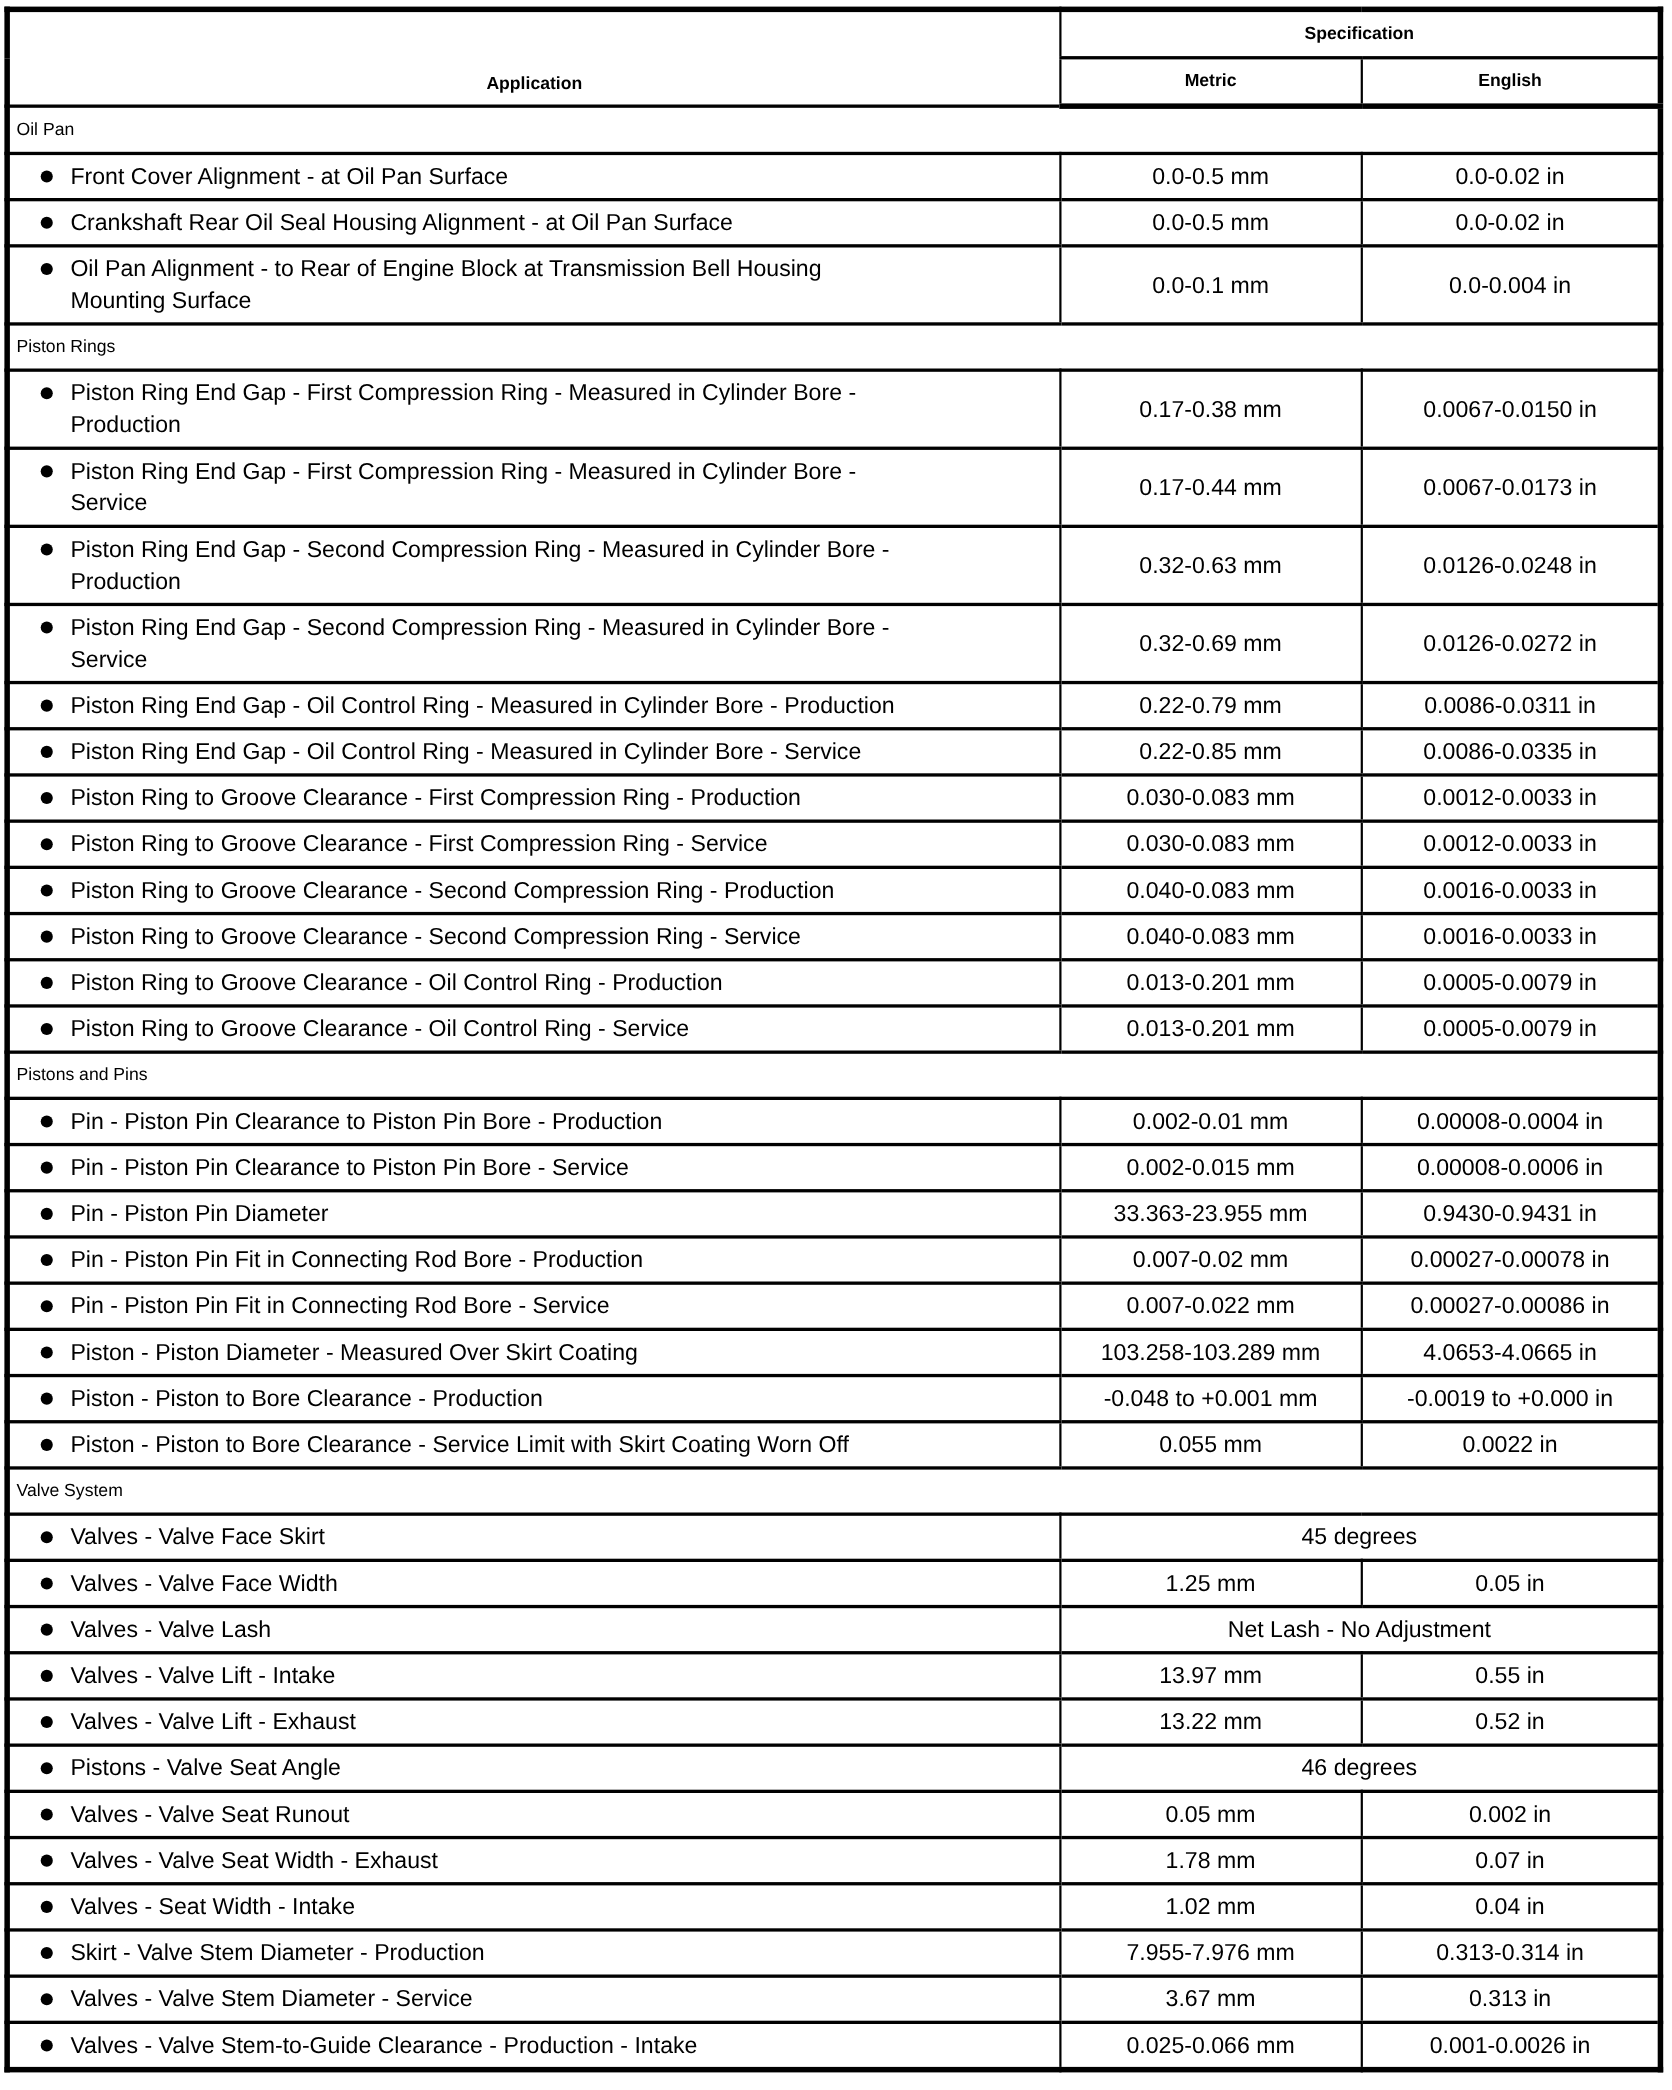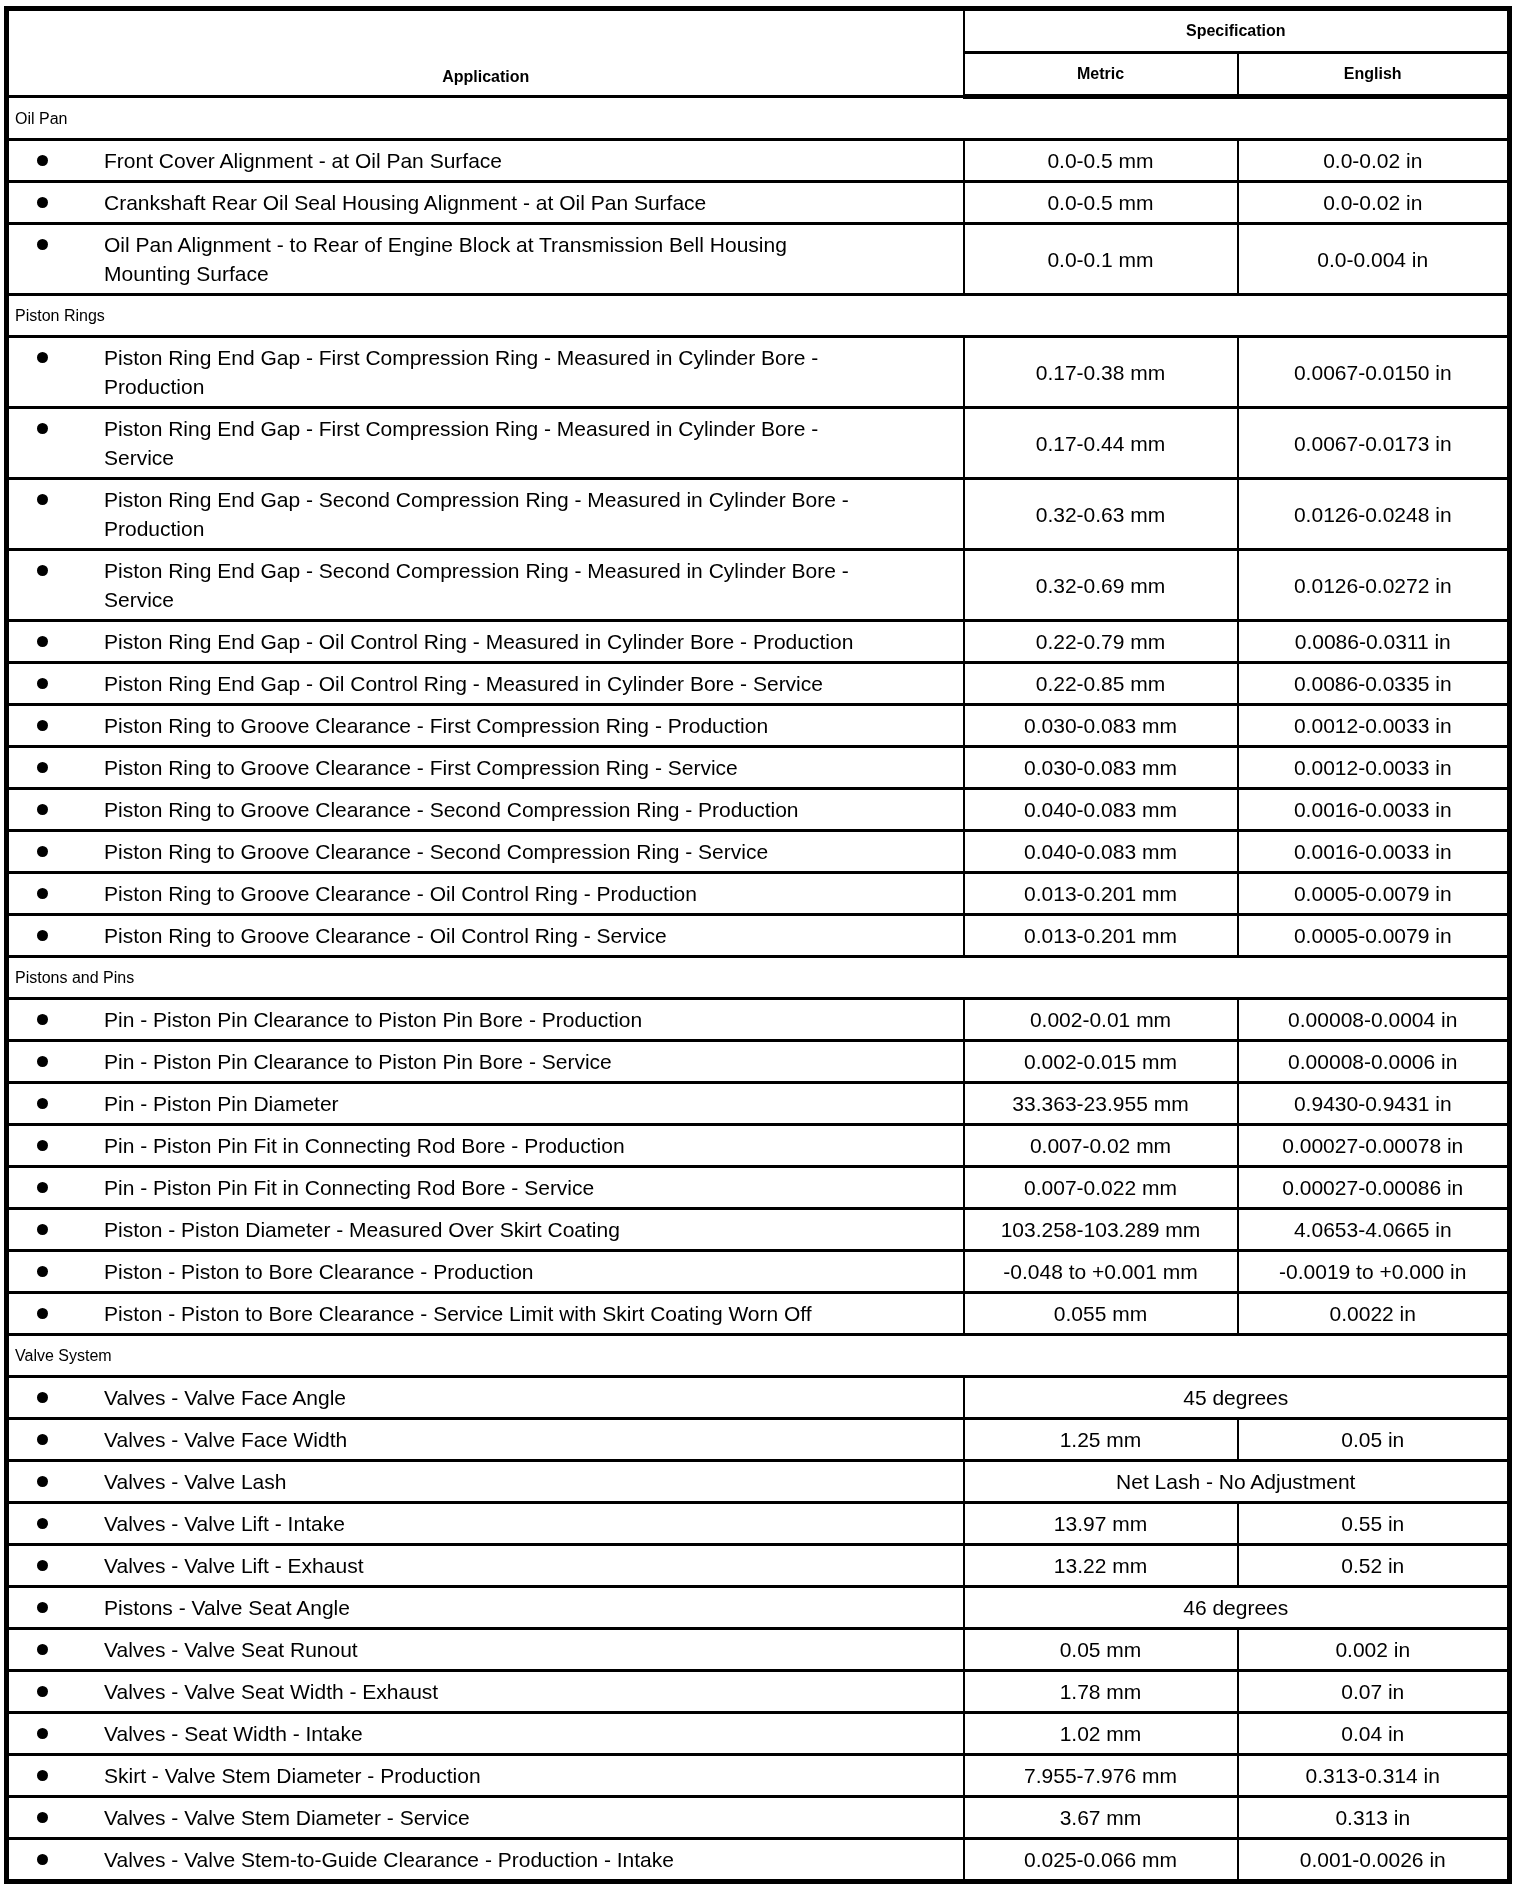--- a/index.html
+++ b/index.html
@@ -33,21 +33,20 @@
   }
   td.app-cell{padding:5px 10px 5px 28px;vertical-align:middle;}
   .app-wrap{display:flex;align-items:flex-start;gap:16px;}
   .bullet{
     flex:0 0 11px;width:11px;height:11px;border-radius:50%;
     background:#000;margin-top:9px;
   }
   .app-text{
     font-size:21px;line-height:29px;max-width:760px;
     letter-spacing:0;
-    margin-left:40px;
   }
   td.val-cell{
     text-align:center;vertical-align:middle;
     font-size:21px;line-height:29px;padding:5px 4px;
   }
 </style>
 </head>
 <body>
 
 <div class="page">
@@ -307,21 +306,21 @@
           <td class="val-cell">0.055 mm</td>
           <td class="val-cell">0.0022 in</td>
         </tr>
         <tr>
           <td colspan="3" class="section-cell">Valve System</td>
         </tr>
         <tr>
           <td class="app-cell">
             <div class="app-wrap">
               <span class="bullet"></span>
-              <span class="app-text">Valves - Valve Face Angle</span>
+              <span class="app-text">Valves - Valve Face Skirt</span>
             </div>
           </td>
           <td colspan="2" class="val-cell">45 degrees</td>
         </tr>
         <tr>
           <td class="app-cell">
             <div class="app-wrap">
               <span class="bullet"></span>
               <span class="app-text">Valves - Valve Face Width</span>
             </div>

